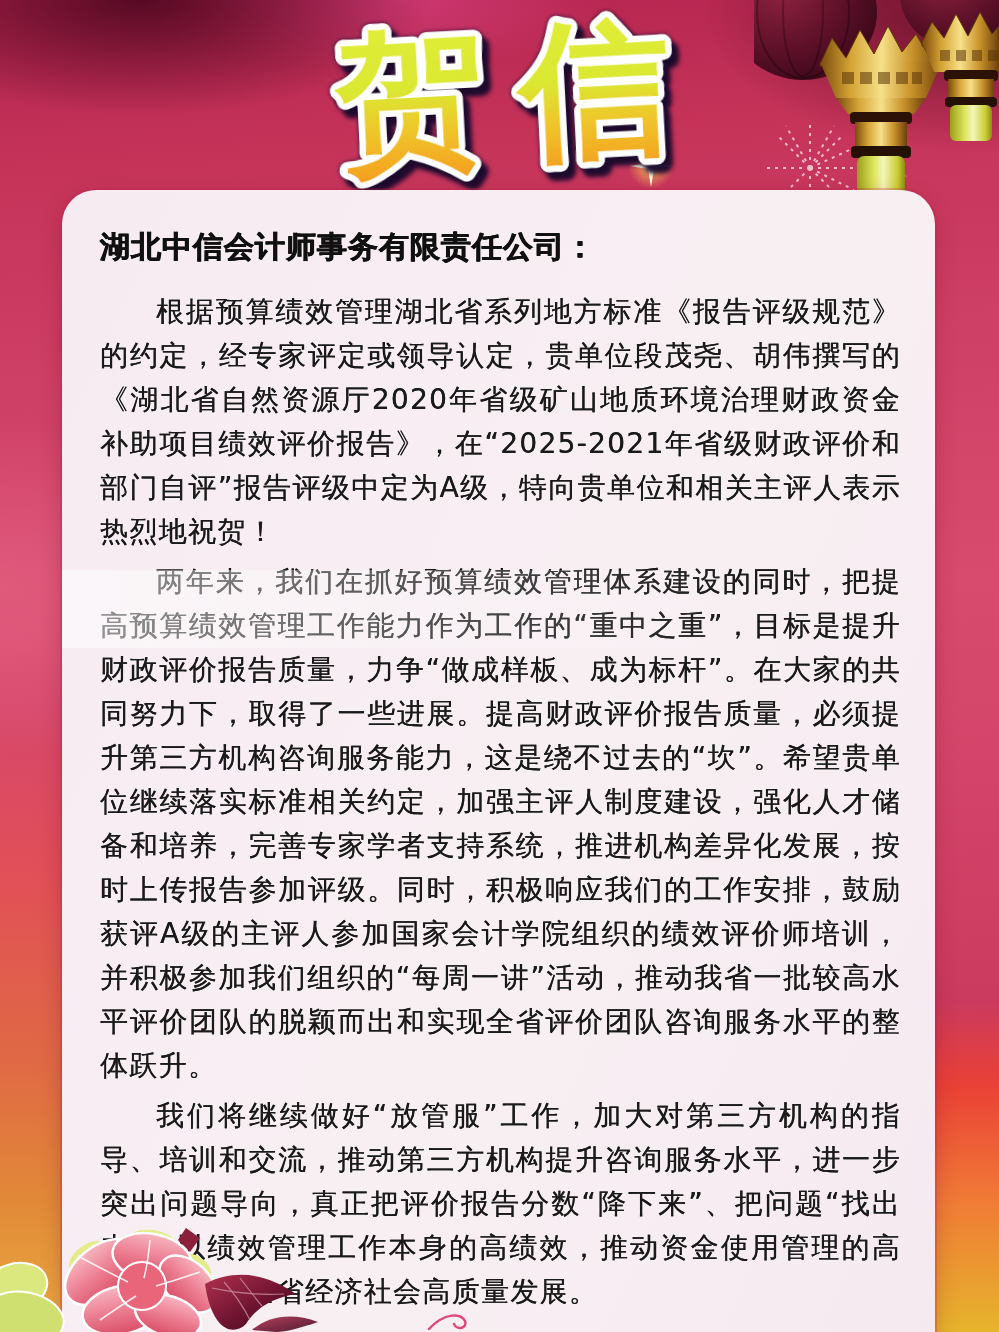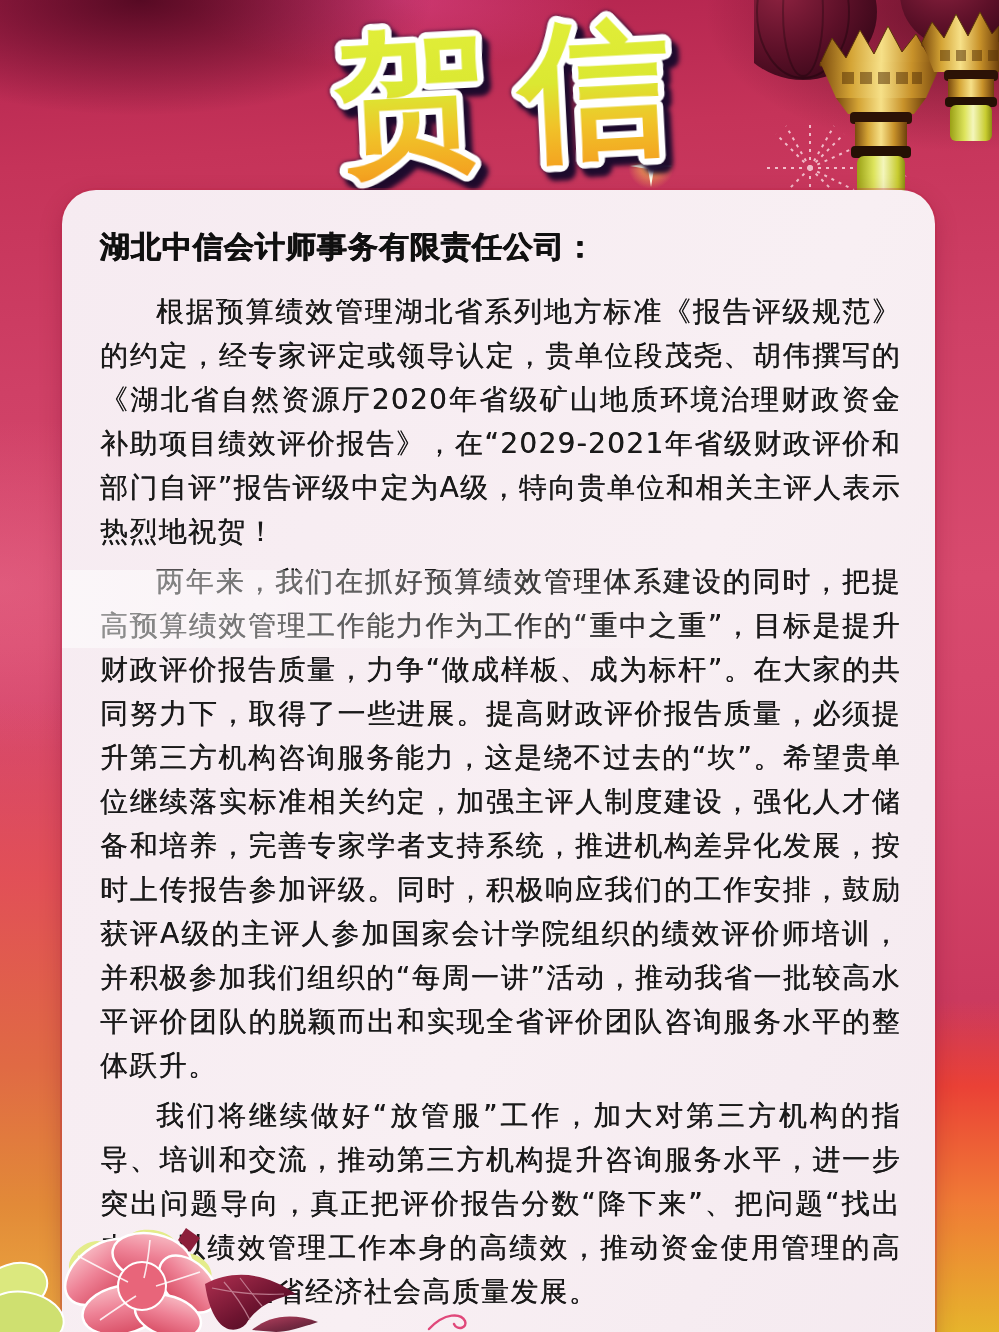--- a/index.html
+++ b/index.html
@@ -186,21 +186,21 @@
         <stop offset="0.7" stop-color="#f0c329"></stop>
           <stop offset="1" stop-color="#f59a1e"></stop>
       </linearGradient>
     </defs>
     <text x="14" y="155">贺信</text>
   </svg>
 
   <div class="paper">
     <div class="light-band"></div>
     <p class="salutation">湖北中信会计师事务有限责任公司：</p>
-    <p class="para">根据预算绩效管理湖北省系列地方标准《报告评级规范》的约定，经专家评定或领导认定，贵单位段茂尧、胡伟撰写的《湖北省自然资源厅2020年省级矿山地质环境治理财政资金补助项目绩效评价报告》，在“2029-2021年省级财政评价和部门自评”报告评级中定为A级，特向贵单位和相关主评人表示热烈地祝贺！</p>
+    <p class="para">根据预算绩效管理湖北省系列地方标准《报告评级规范》的约定，经专家评定或领导认定，贵单位段茂尧、胡伟撰写的《湖北省自然资源厅2020年省级矿山地质环境治理财政资金补助项目绩效评价报告》，在“2025-2021年省级财政评价和部门自评”报告评级中定为A级，特向贵单位和相关主评人表示热烈地祝贺！</p>
     <p class="para">两年来，我们在抓好预算绩效管理体系建设的同时，把提高预算绩效管理工作能力作为工作的“重中之重”，目标是提升财政评价报告质量，力争“做成样板、成为标杆”。在大家的共同努力下，取得了一些进展。提高财政评价报告质量，必须提升第三方机构咨询服务能力，这是绕不过去的“坎”。希望贵单位继续落实标准相关约定，加强主评人制度建设，强化人才储备和培养，完善专家学者支持系统，推进机构差异化发展，按时上传报告参加评级。同时，积极响应我们的工作安排，鼓励获评A级的主评人参加国家会计学院组织的绩效评价师培训，并积极参加我们组织的“每周一讲”活动，推动我省一批较高水平评价团队的脱颖而出和实现全省评价团队咨询服务水平的整体跃升。</p>
     <p class="para">我们将继续做好“放管服”工作，加大对第三方机构的指导、培训和交流，推动第三方机构提升咨询服务水平，进一步突出问题导向，真正把评价报告分数“降下来”、把问题“找出来”，以绩效管理工作本身的高绩效，推动资金使用管理的高效益，助推全省经济社会高质量发展。</p>
     <div class="signature">湖北省财政厅预算绩效管理处</div>
 
   </div>
 
   <svg class="flower" viewBox="0 0 332 106">
     <defs>
       <linearGradient id="petal" x1="0" y1="0" x2="0" y2="1">
         <stop offset="0" stop-color="#f7b6c0"></stop>

